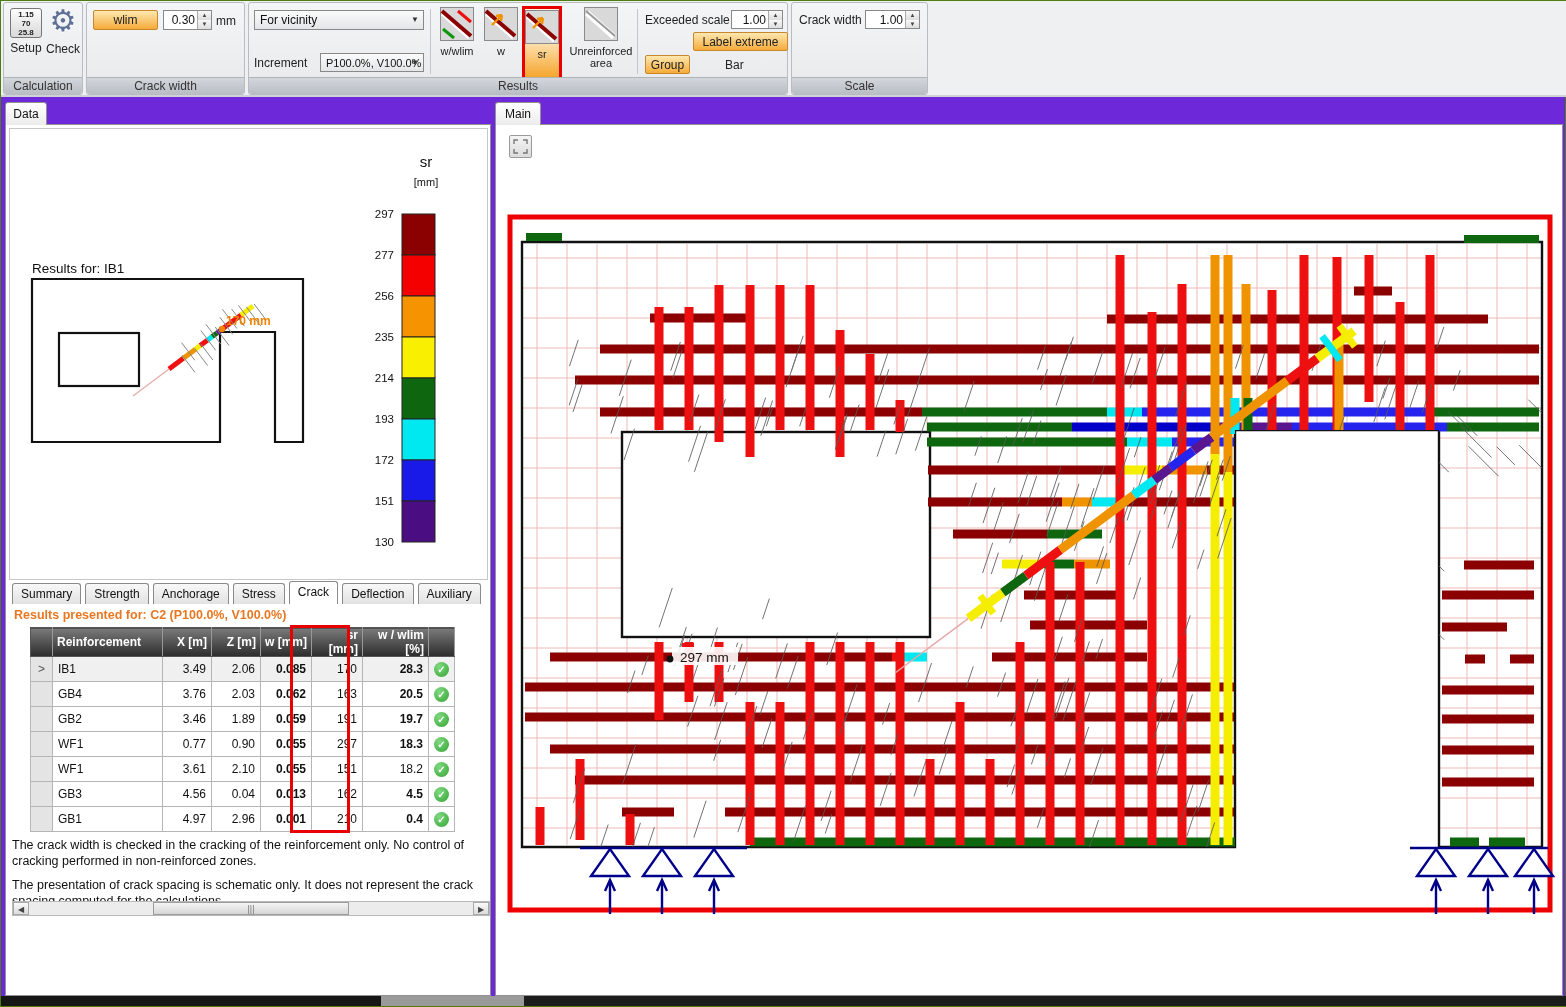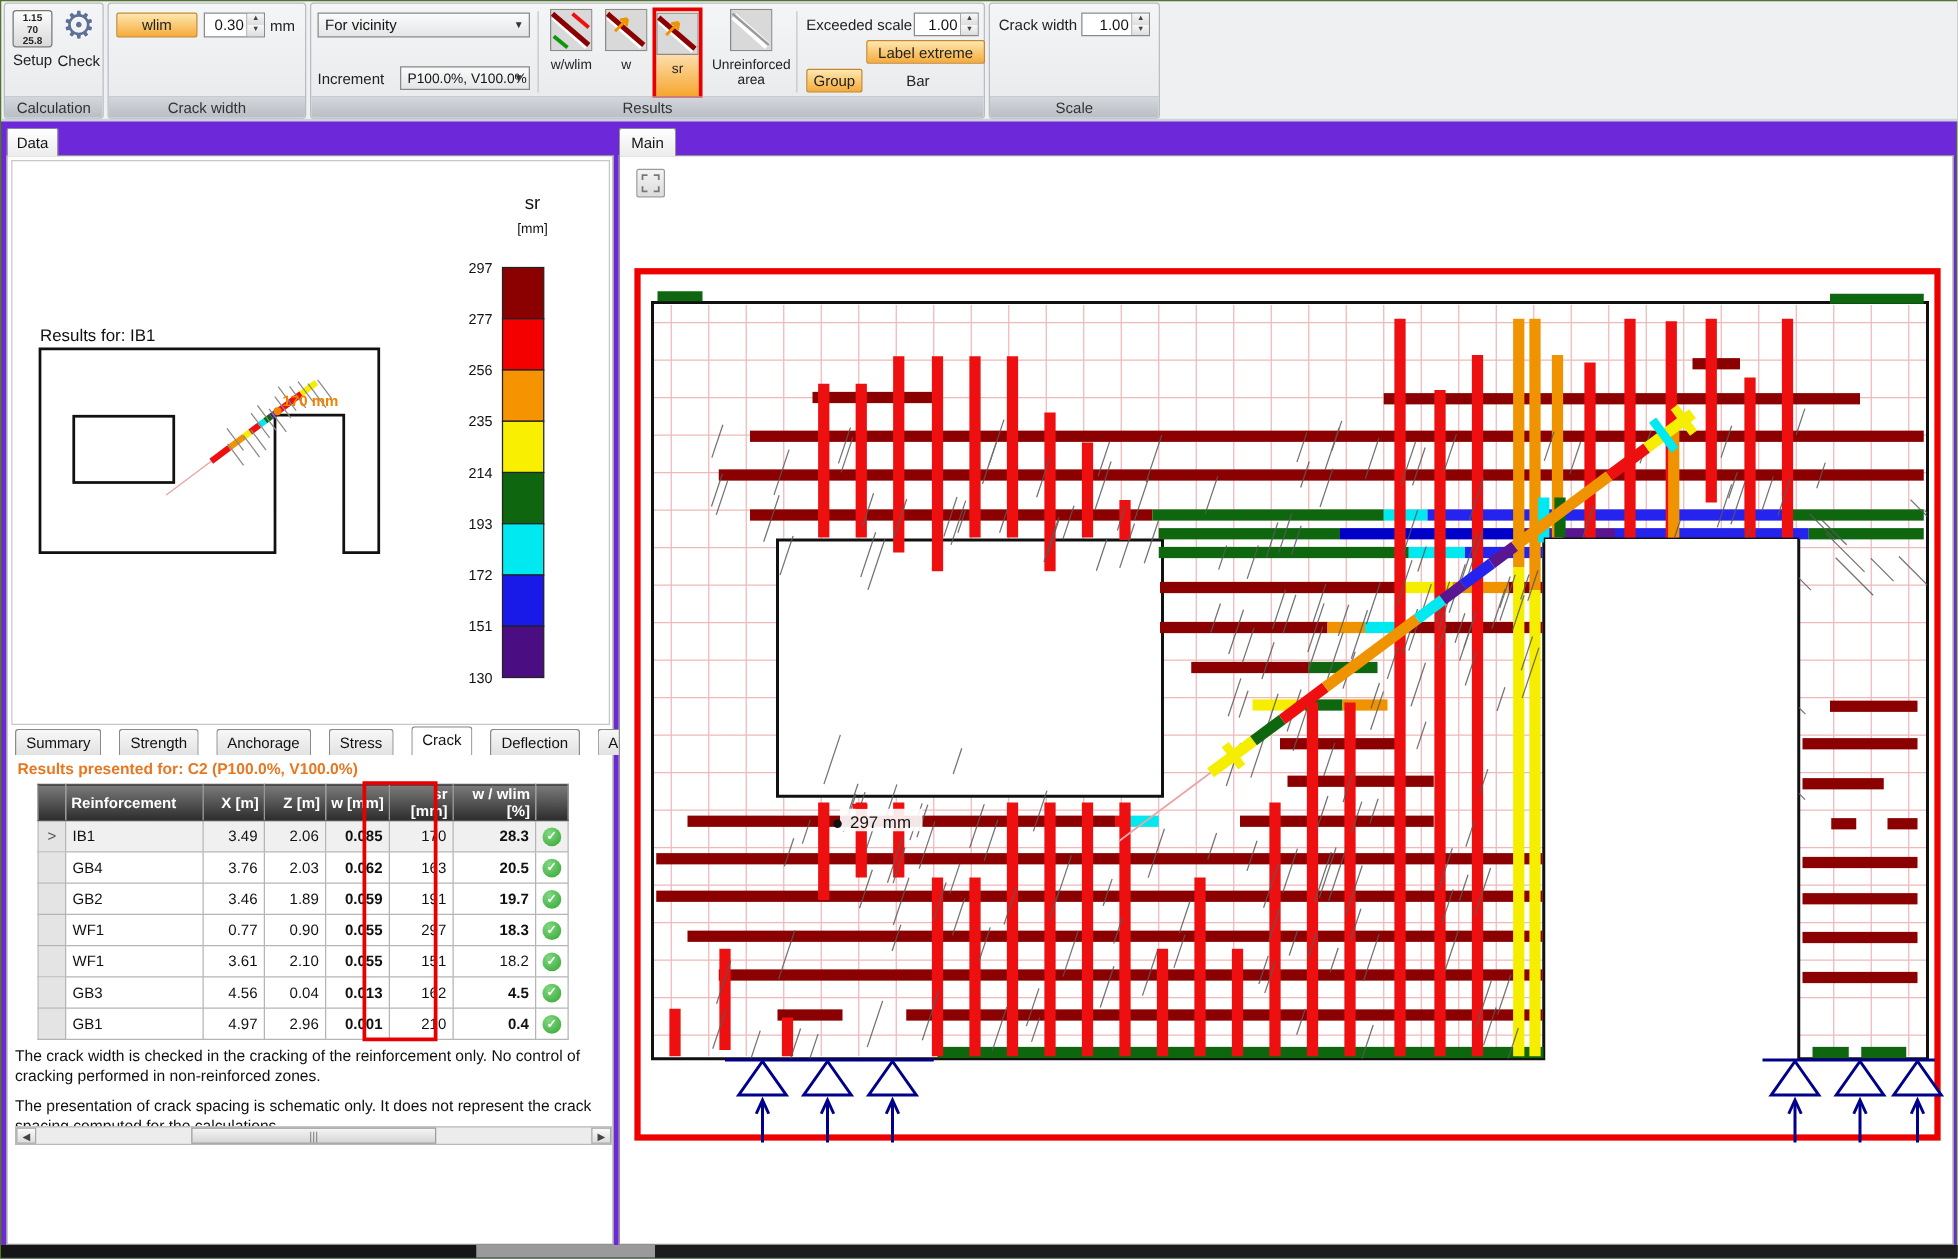--- a/index.html
+++ b/index.html
@@ -44,21 +44,21 @@
   .icon-btn.selected { border:3px solid #e80000;
     background:linear-gradient(#fff6e2 30%,#f6a62e); width:40px; }
   .vsep { position:absolute; top:6px; bottom:20px; width:1px; background:#c2c6cb; }
 
   
   .tabcap { position:absolute; height:23px; background:linear-gradient(#ffffff,#ececec);
     border:1px solid #919191; border-bottom:none; border-radius:3px 3px 0 0;
     font-size:12px; color:#111; text-align:center; line-height:22px; z-index:5; }
   .panelbox { position:absolute; background:#fff; border:1px solid #919191; }
 
-  .ptabs { position:absolute; display:flex; gap:14px; }
+  .ptabs { position:absolute; display:flex; gap:4px; }
   .ptab { height:21px; padding:0 8px; font-size:12px; line-height:20px;
     background:linear-gradient(#f8f8f8,#e2e2e2); border:1px solid #8a8a8a;
     border-bottom:none; border-radius:3px 3px 0 0; color:#111; }
   .ptab.active { background:#fff; height:23px; margin-top:-2px; font-weight:normal; }
 
   .presfor { position:absolute; font-size:12.5px; font-weight:bold; color:#e87722; }
 
   table.res { border-collapse:collapse; table-layout:fixed; font-size:12px; }
   table.res th { background:linear-gradient(#7a7a7a,#2c2c2c); color:#fff;
     font-weight:bold; height:26px; border:1px solid #555; border-right:1px solid #999;

